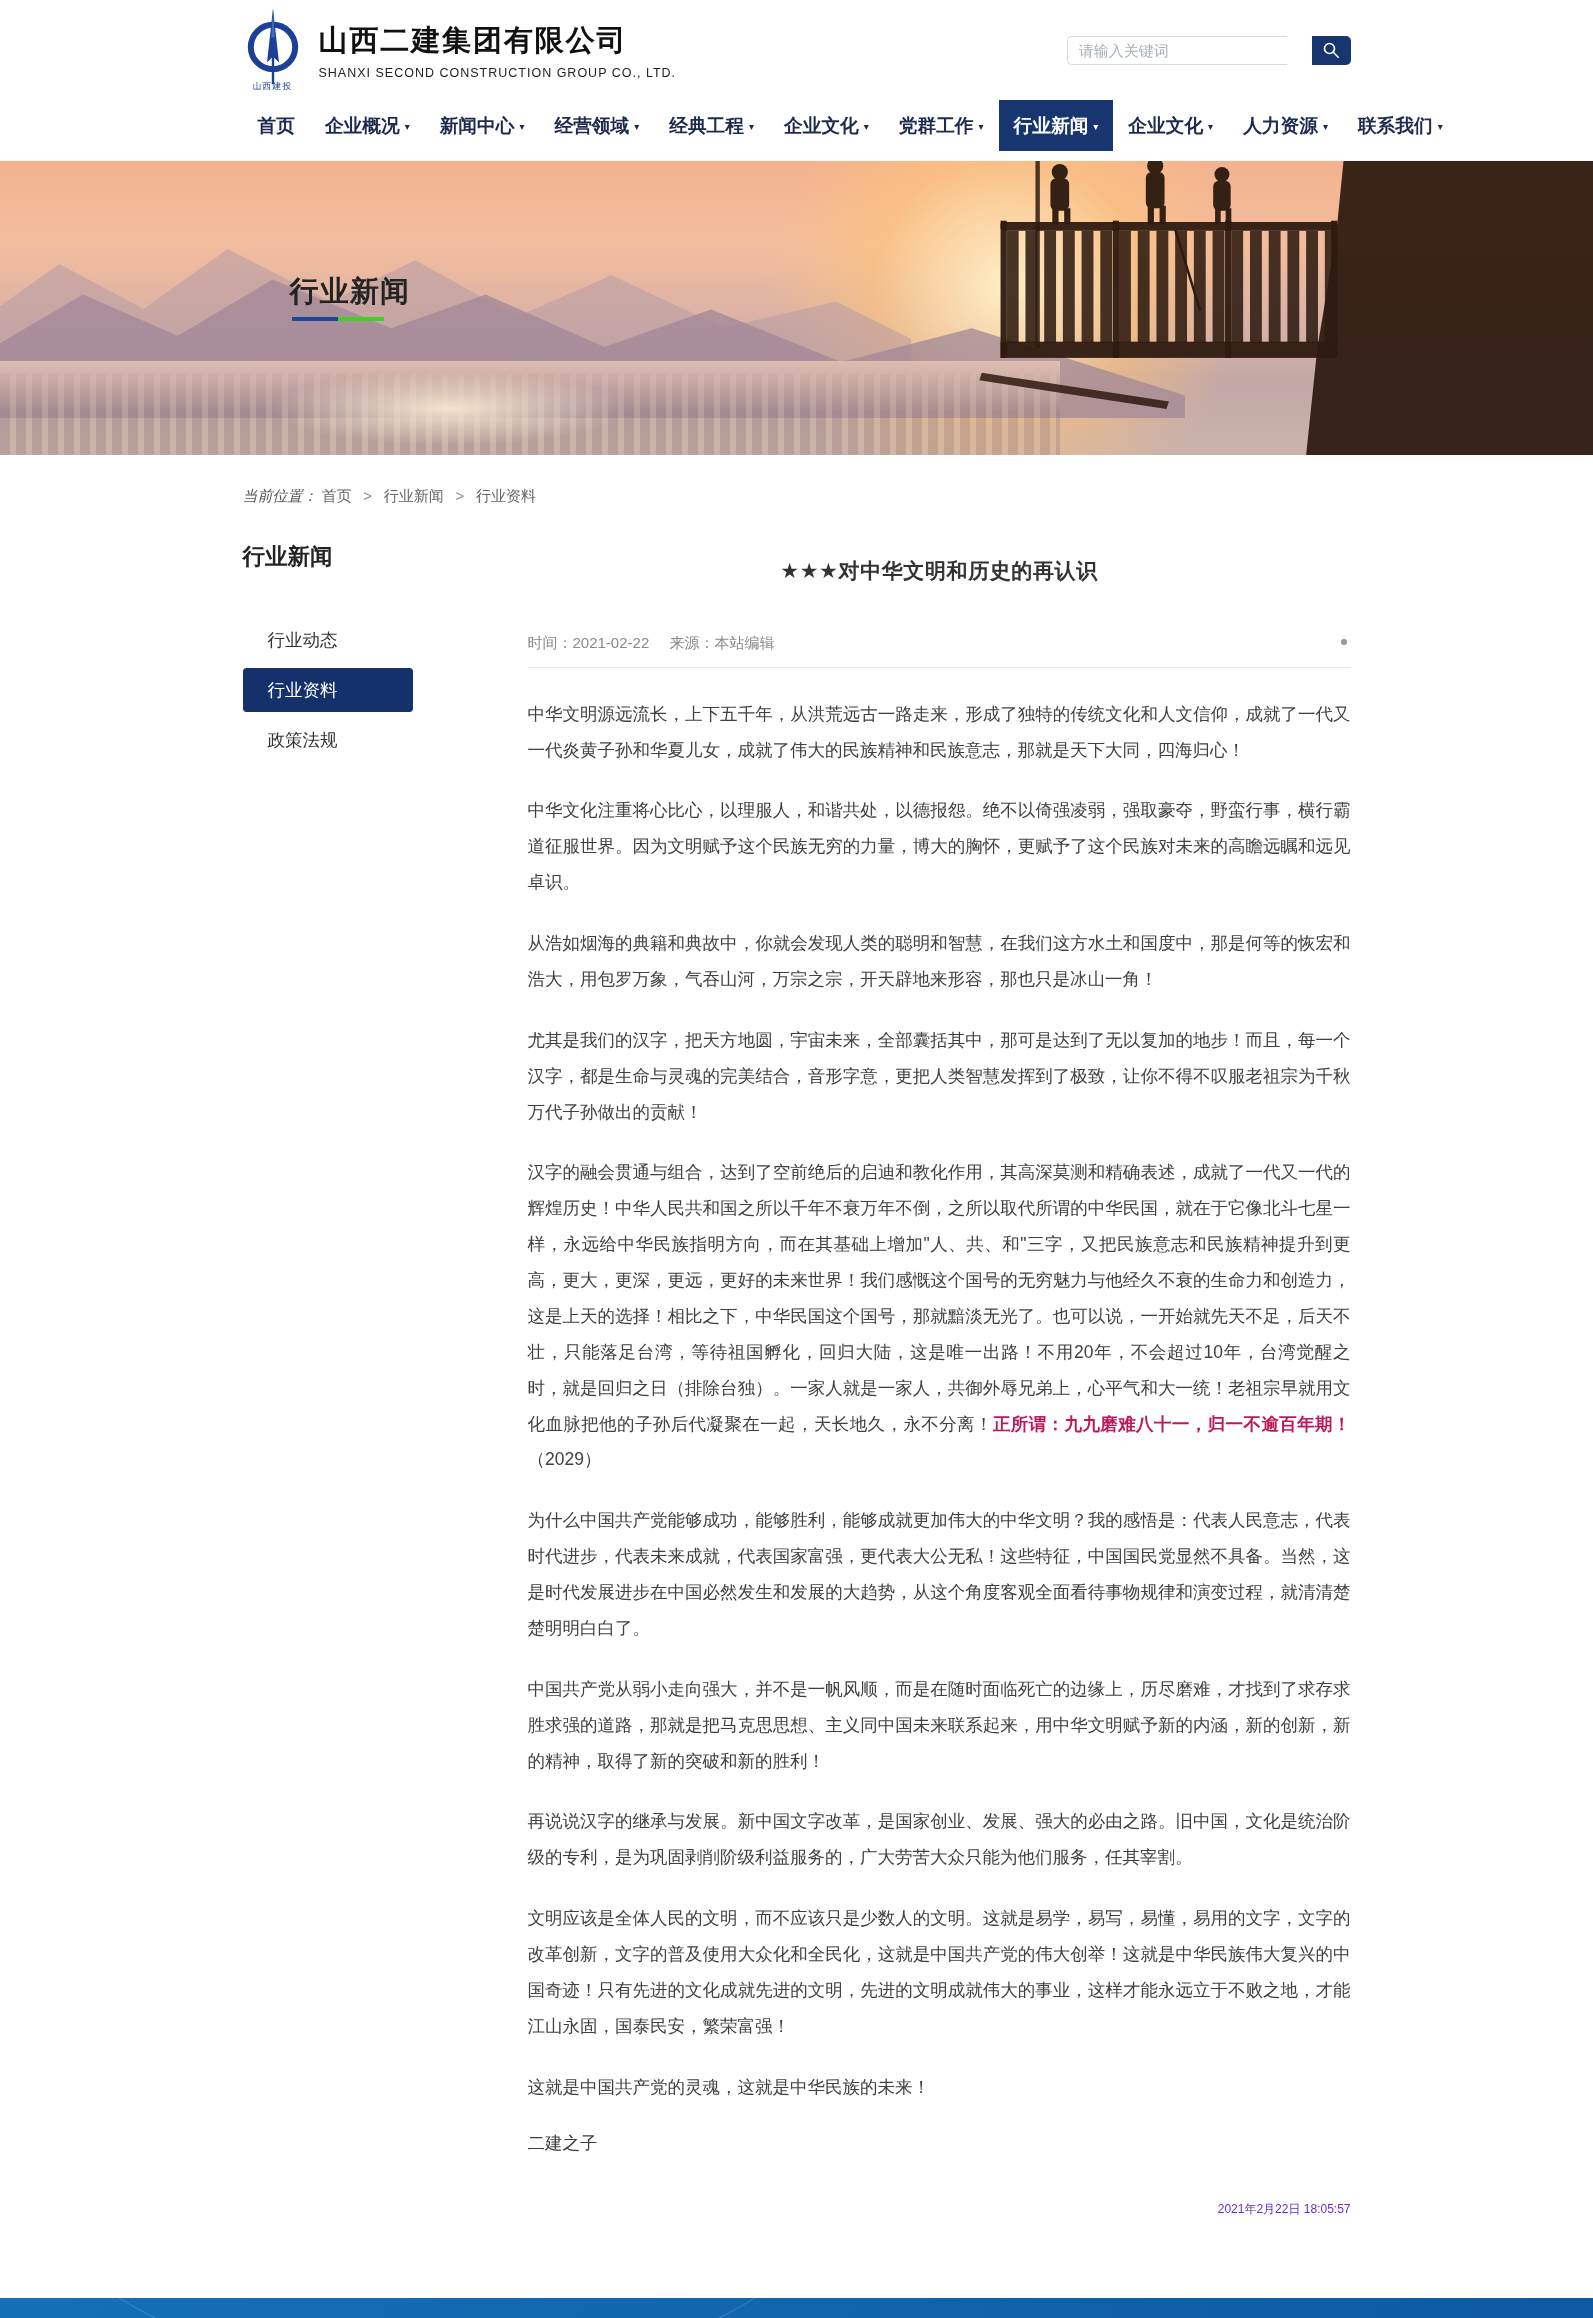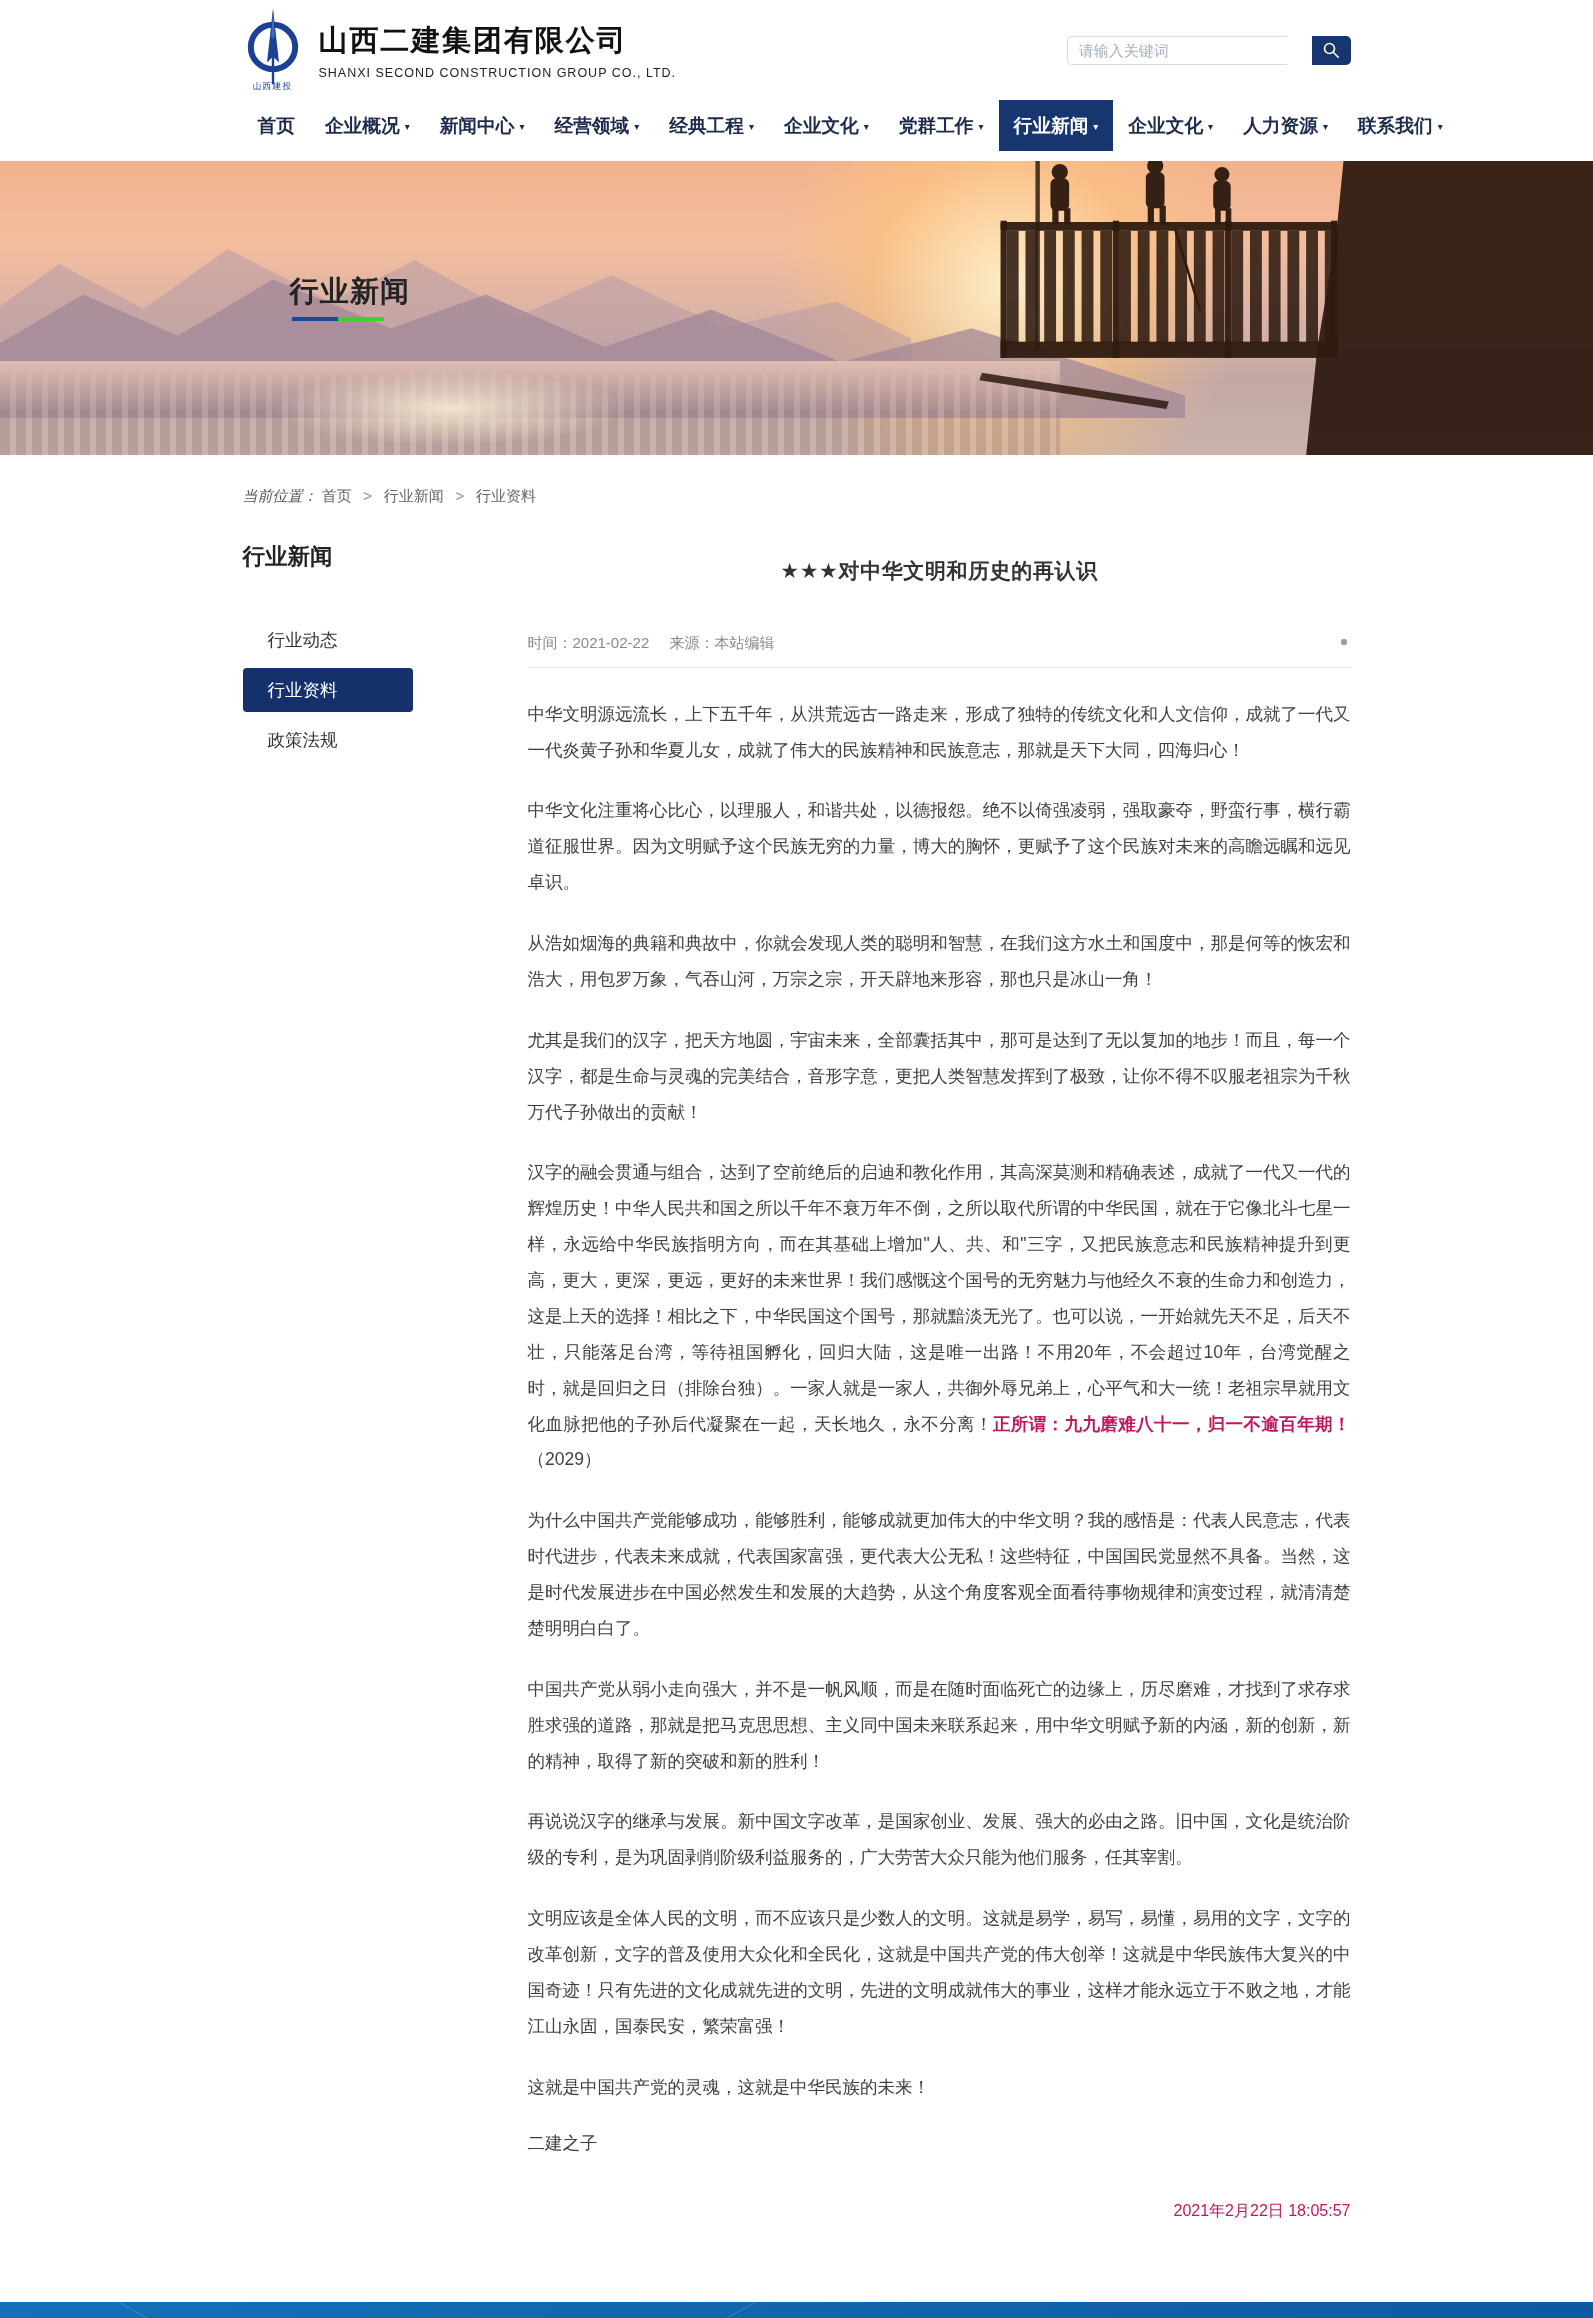--- a/index.html
+++ b/index.html
@@ -67,21 +67,21 @@
   .main { flex:1; min-width:0; }
   .article-title { font-size:21px; font-weight:700; color:#333; text-align:center; margin:16px 0 0; letter-spacing:0.6px; }
   .article-meta { margin-top:49px; padding-bottom:13.7px; border-bottom:0.6px solid #e8e8e8; font-size:15px; color:#8a8a8a;
     position:relative; }
   .article-meta .m-val { margin-right:16px; }
   .article-meta .meta-dot { position:absolute; right:3.7px; top:5px; width:5.6px; height:5.6px; border-radius:50%; background:#9a9a9a; }
   .article-body { margin-top:29px; font-size:17.5px; line-height:2.05; color:#404040; text-align:justify; }
   .article-body p { margin:0 0 25px; }
   .article-body .b { font-weight:700; color:#be185d; }
   .article-sign { font-size:17.5px; color:#3d3d3d; margin-top:16px; }
-  .article-date { text-align:right; font-size:16px; color:#be185d; margin-top:46px; margin-bottom:80px; }
+  .article-date { text-align:right; font-size:12px; color:#6d28d9; margin-top:46px; margin-bottom:80px; }
 
   
   .band { position:relative; height:129px; overflow:hidden;
     background:linear-gradient(110deg,#1570b8 0%,#1166ad 45%,#0d59a2 100%); }
   .band .arc { position:absolute; border:1.2px solid rgba(255,255,255,.18); border-radius:50%; }
   .band .arc2 { width:1248px; height:1248px; left:-187px; top:-1160px; }
 </style>
 </head>
 <body>
 

